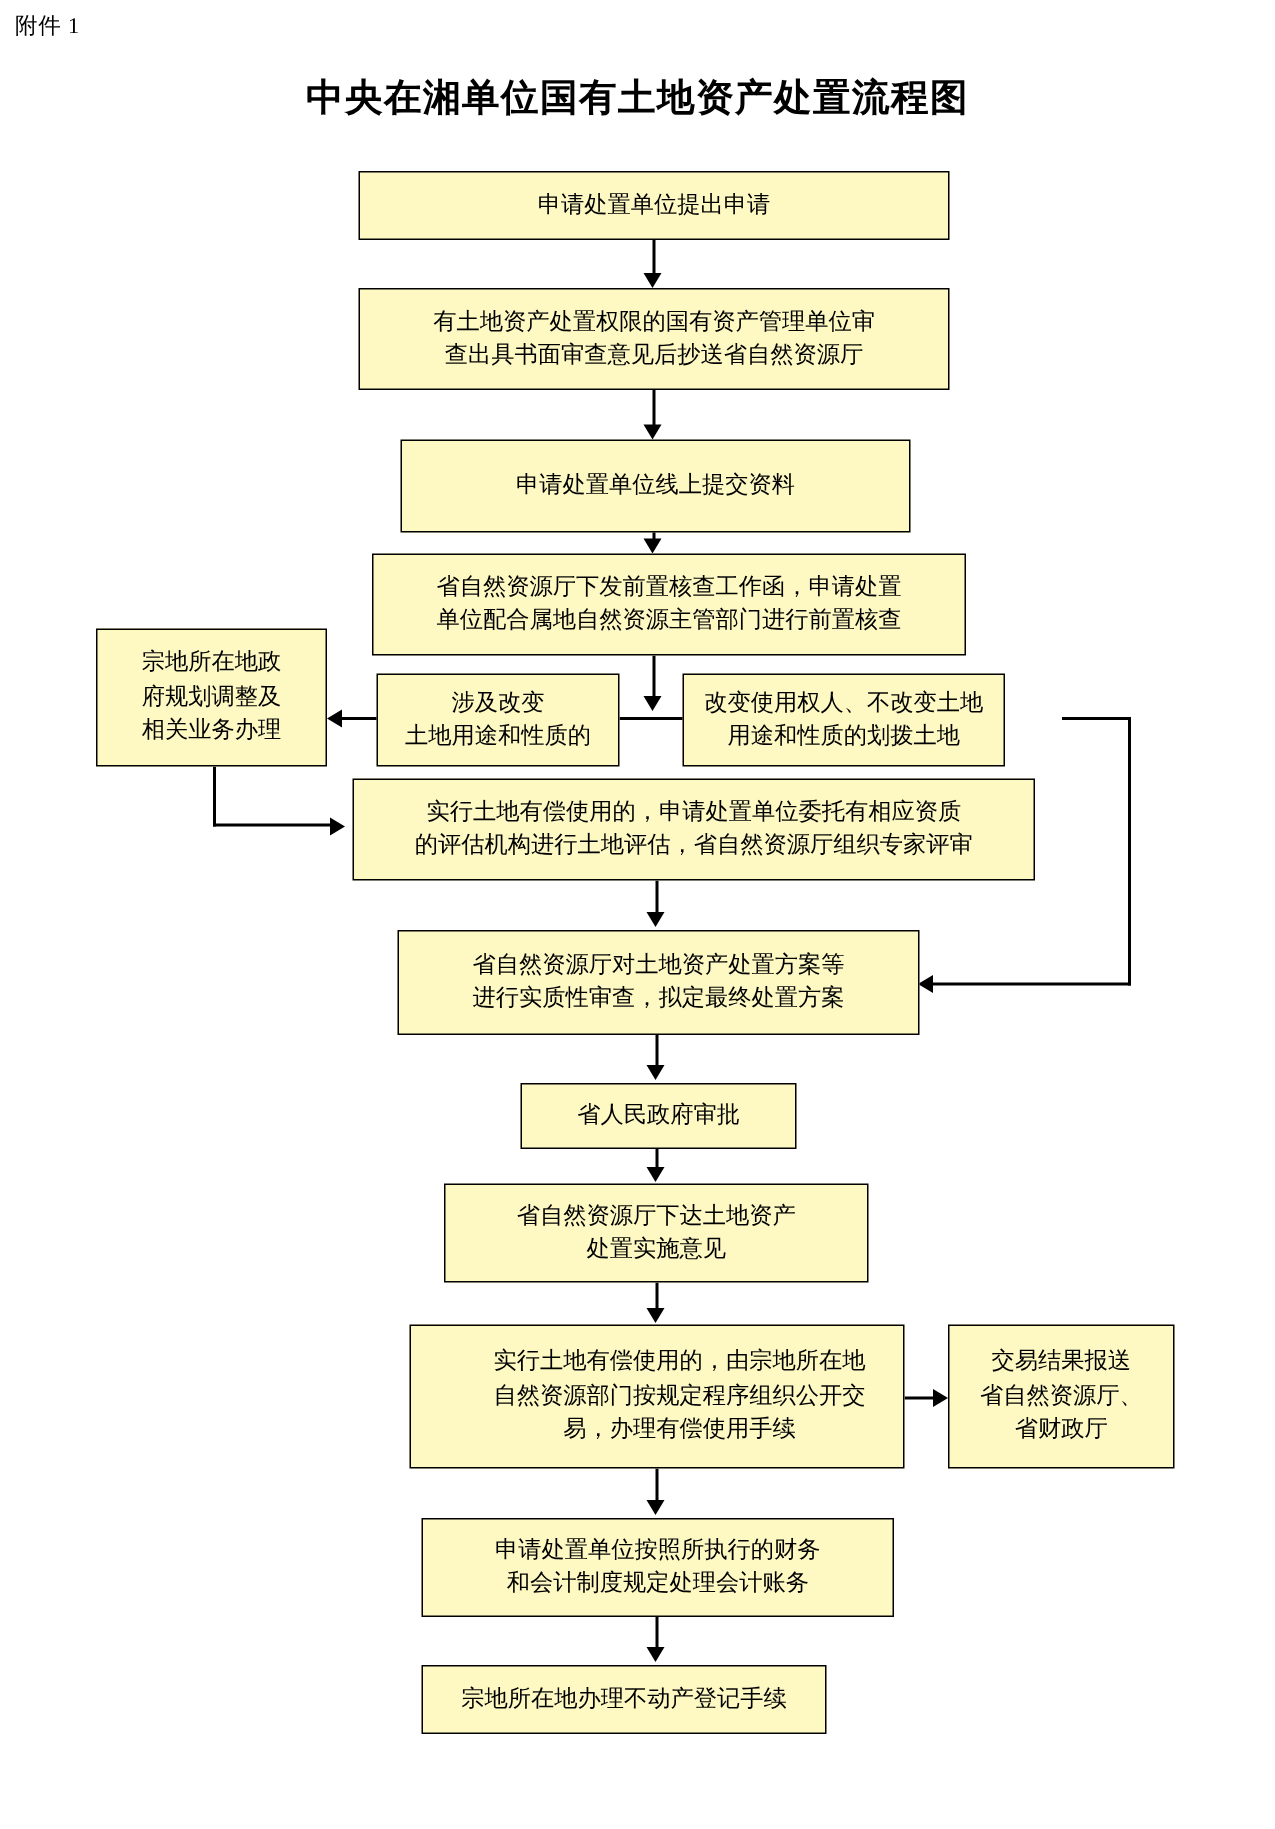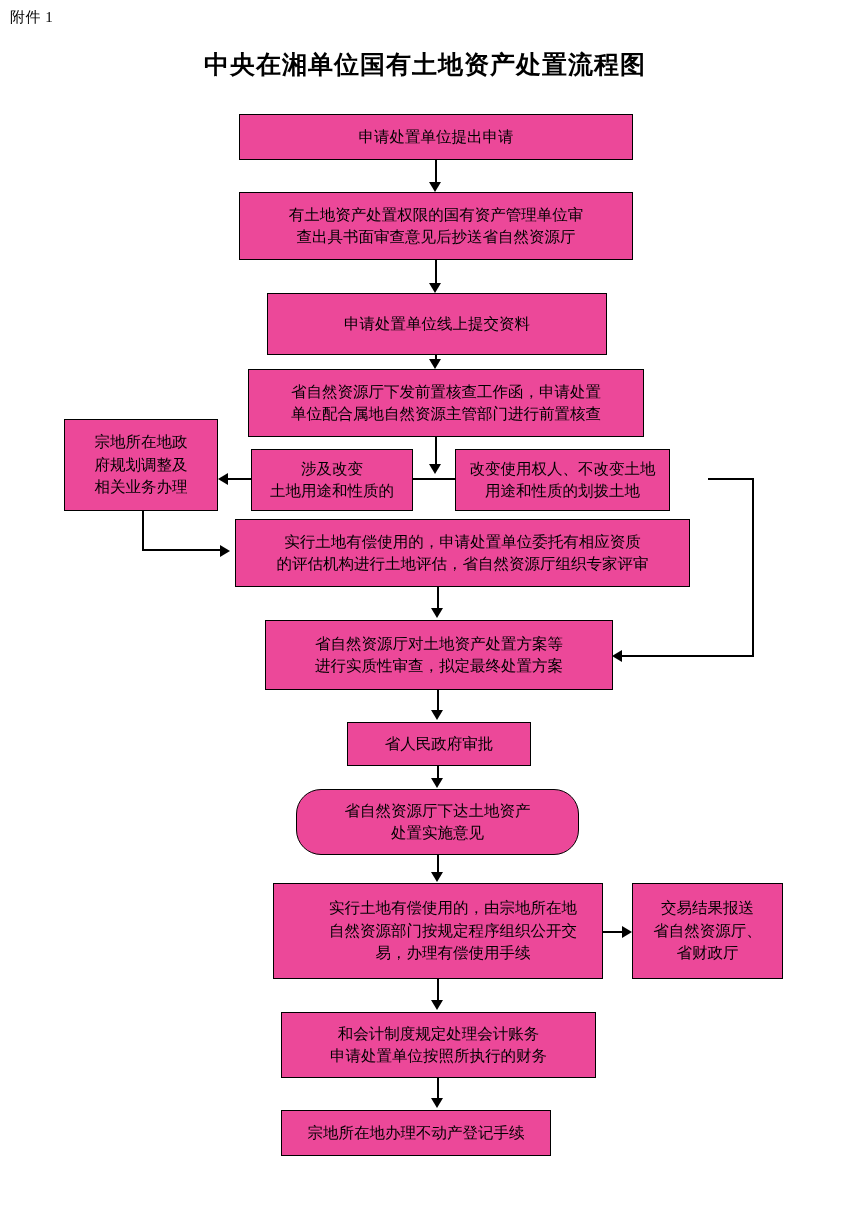--- a/index.html
+++ b/index.html
@@ -34,21 +34,21 @@
     text-align: center;
     font-size: 25px;
     font-weight: bold;
     letter-spacing: 1px;
     white-space: nowrap;
   }
   .node {
     position: absolute;
     box-sizing: border-box;
     border: 1.6px solid #000000;
-    background: #ec4899;
+    background: #fef9c3;
     display: flex;
     align-items: center;
     justify-content: center;
     text-align: center;
     font-size: 15.5px;
     line-height: 1.45;
     padding: 2px 6px;
     z-index: 3;
   }
   .node .lines {
@@ -156,21 +156,21 @@
       <span class="ln">进行实质性审查，拟定最终处置方案</span>
     </span>
   </div>
 
   <div class="node" style="left:347px; top:722px; width:184px; height:44px;">
     <span class="lines">
       <span class="ln">省人民政府审批</span>
     </span>
   </div>
 
-  <div class="node" style="left:296px; top:789px; width:283px; height:66px;border-radius:25px;">
+  <div class="node" style="left:296px; top:789px; width:283px; height:66px;">
     <span class="lines">
       <span class="ln">省自然资源厅下达土地资产</span>
       <span class="ln">处置实施意见</span>
     </span>
   </div>
 
   <div class="node" style="left:273px; top:883px; width:330px; height:96px;padding-left:36px;">
     <span class="lines">
       <span class="ln">实行土地有偿使用的，由宗地所在地</span>
       <span class="ln">自然资源部门按规定程序组织公开交</span>
@@ -181,22 +181,22 @@
   <div class="node" style="left:632px; top:883px; width:151px; height:96px;">
     <span class="lines">
       <span class="ln">交易结果报送</span>
       <span class="ln">省自然资源厅、</span>
       <span class="ln">省财政厅</span>
     </span>
   </div>
 
   <div class="node" style="left:281px; top:1012px; width:315px; height:66px;">
     <span class="lines">
+      <span class="ln">申请处置单位按照所执行的财务</span>
       <span class="ln">和会计制度规定处理会计账务</span>
-      <span class="ln">申请处置单位按照所执行的财务</span>
     </span>
   </div>
 
   <div class="node" style="left:281px; top:1110px; width:270px; height:46px;">
     <span class="lines">
       <span class="ln">宗地所在地办理不动产登记手续</span>
     </span>
   </div>
 
   <div class="vline" style="left:435px; top:160px; height:24px;"></div>

